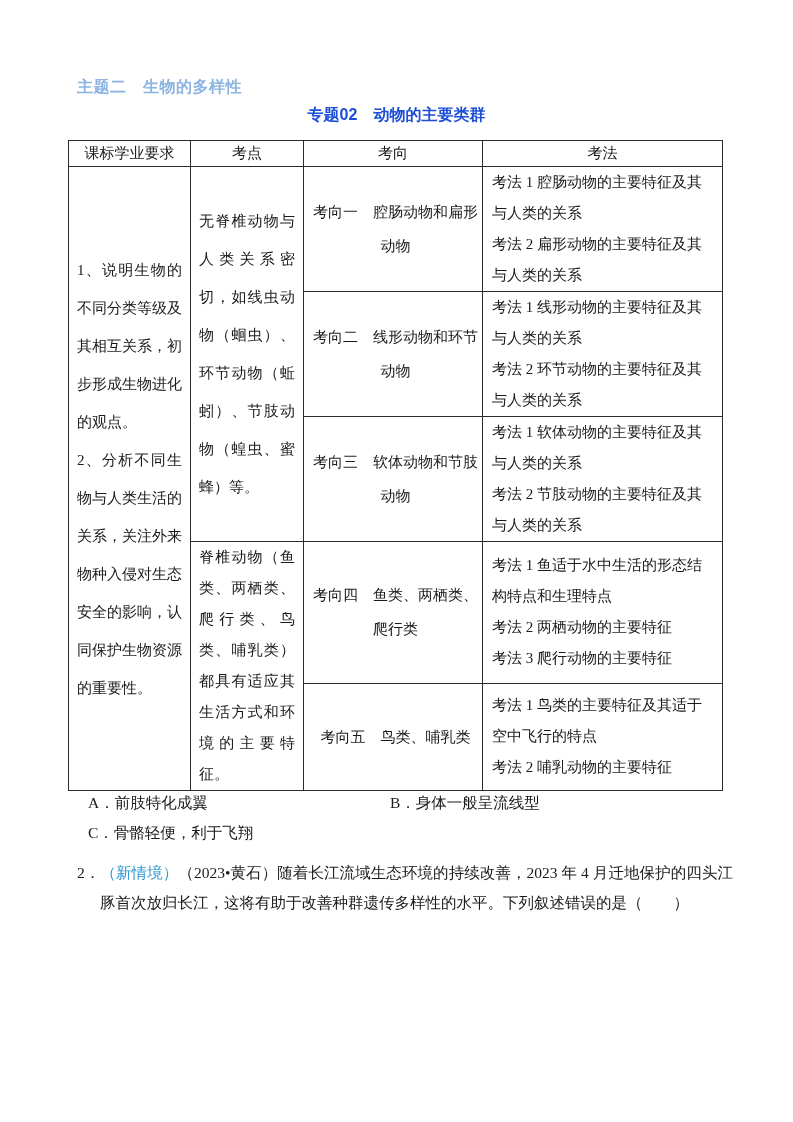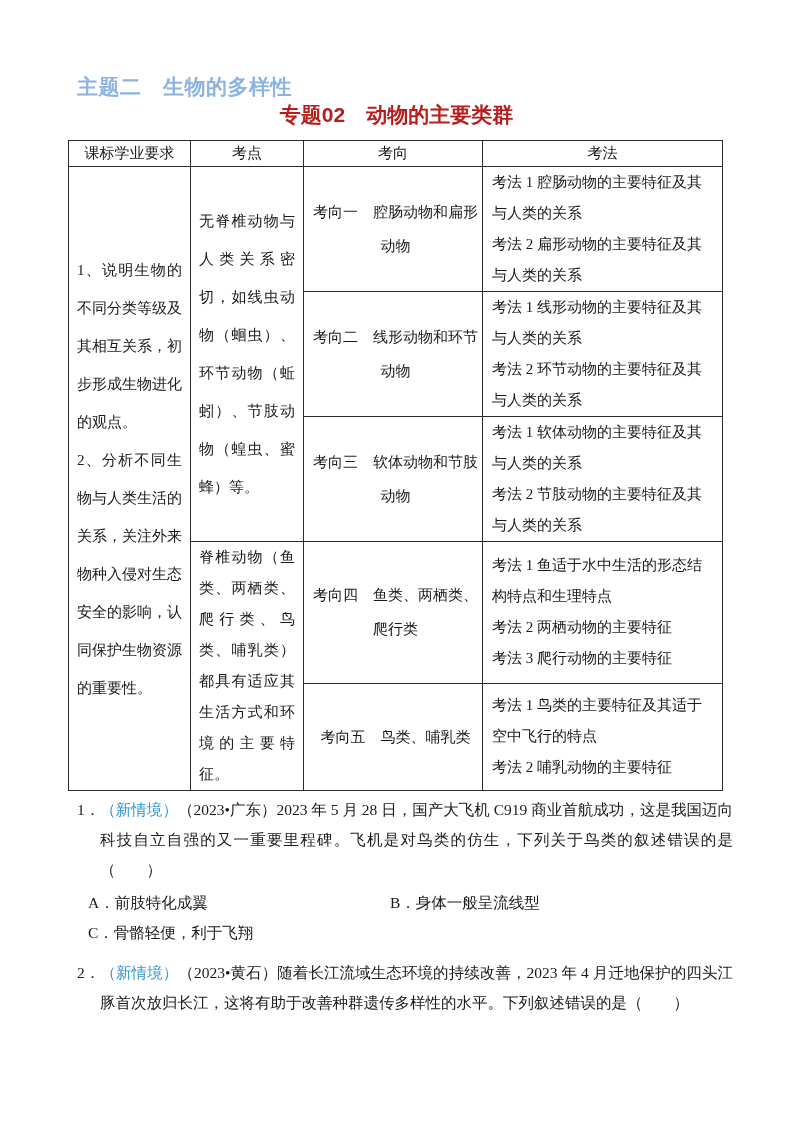--- a/index.html
+++ b/index.html
@@ -13,30 +13,30 @@
     position:relative;
     width:793px;height:1122px;
     background:#fff;
     color:var(--ink);
     font-family:"Liberation Serif","DejaVu Serif",serif;
     overflow:hidden;
   }
   .section-title{
     position:absolute;left:77px;top:76px;
     font-family:"Liberation Sans","DejaVu Sans",sans-serif;
-    font-weight:bold;font-size:21px;line-height:22px;
+    font-weight:bold;font-size:16px;line-height:22px;
     color:var(--title-blue);
     letter-spacing:0.5px;
   }
   .page-title{
     position:absolute;left:0;right:0;top:103px;
     text-align:center;
     font-family:"Liberation Sans","DejaVu Sans",sans-serif;
-    font-weight:bold;font-size:21px;line-height:24px;
-    color:#b91c1c;
+    font-weight:bold;font-size:16px;line-height:24px;
+    color:#1d4ed8;
   }
   table.overview{
     position:absolute;left:68px;top:140px;
     width:654px;
     border-collapse:collapse;table-layout:fixed;
     font-size:15px;
   }
   table.overview td, table.overview th{
     border:1px solid var(--border);
     vertical-align:middle;
@@ -153,23 +153,20 @@
       <td class="c4">
         <div class="kf">考法 1 鸟类的主要特征及其适于空中飞行的特点</div>
         <div class="kf">考法 2 哺乳动物的主要特征</div>
       </td>
     </tr>
   </tbody>
     </table>
 
   <div class="section2">
 
-    <div class="question">
-      <span>1．</span><span class="qtag">（新情境）</span><span>（2023•广东）2023 年 5 月 28 日，国产大飞机 C919 商业首航成功，这是我国迈向科技自立自强的又一重要里程碑。飞机是对鸟类的仿生，下列关于鸟类的叙述错误的是（　　）</span>
-    </div>
 
     <div class="options">
       <div>A．前肢特化成翼</div>
       <div>B．身体一般呈流线型</div>
       <div>C．骨骼轻便，利于飞翔</div>
     </div>
 
     <div class="question">
       <span>2．</span><span class="qtag">（新情境）</span><span>（2023•黄石）随着长江流域生态环境的持续改善，2023 年 4 月迁地保护的四头江豚首次放归长江，这将有助于改善种群遗传多样性的水平。下列叙述错误的是（　　）</span>
     </div>

